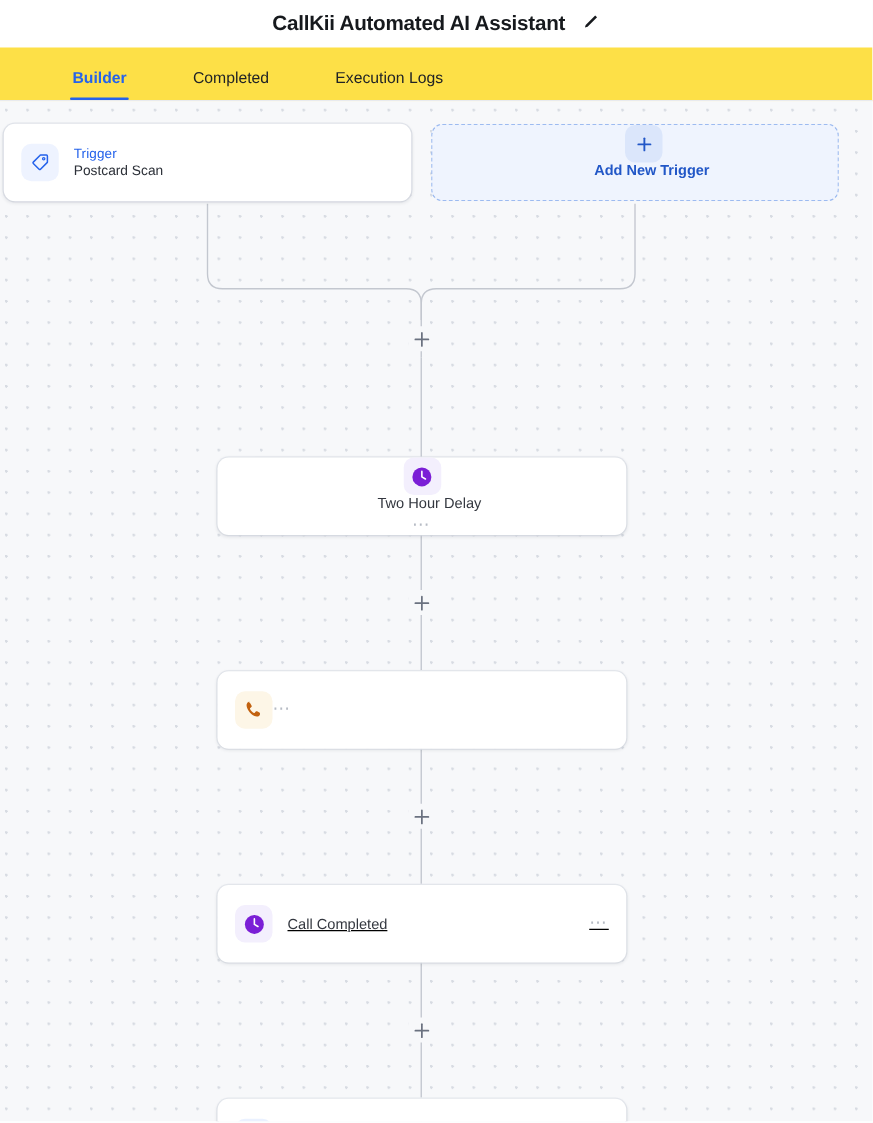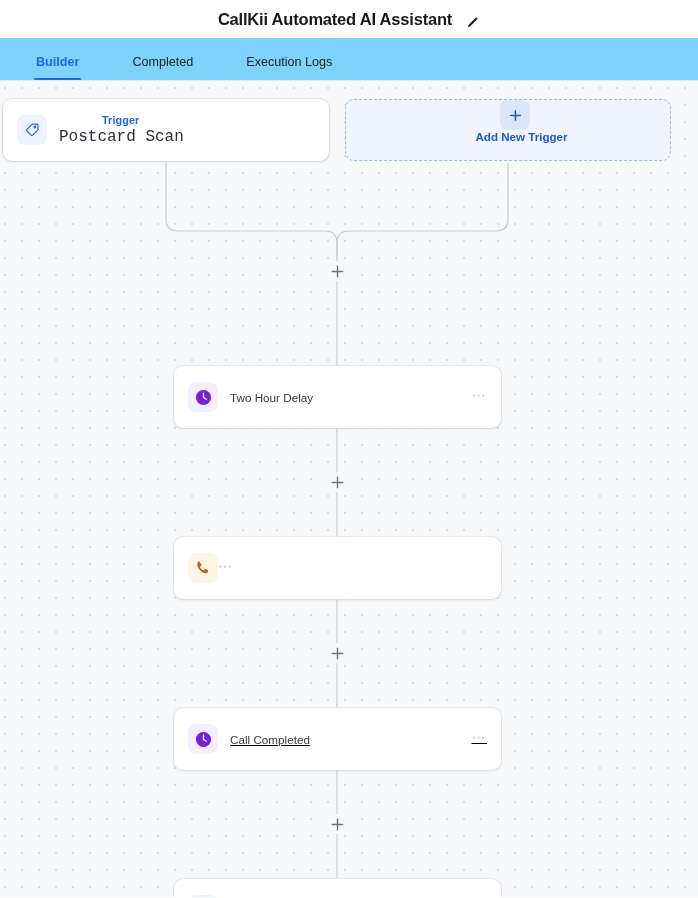--- a/index.html
+++ b/index.html
@@ -11,35 +11,35 @@
   }
   #app { position: relative; width: 698px; height: 898px; overflow: hidden; }
 
   
   .header {
     position: relative;
     height: 38px;
     background: #ffffff;
     display: flex; align-items: center; justify-content: center;
   }
-  .title-wrap { display: flex; align-items: flex-end; gap: 14px; }
+  .title-wrap { display: flex; align-items: flex-start; gap: 14px; }
   .page-title {
     font-size: 16.5px; font-weight: 700; color: #16191d;
     letter-spacing: -0.2px;
   }
   .edit-pencil { width: 14px; height: 14px; display: block; cursor: pointer; }
 
   
   .tabbar {
     position: relative;
     height: 43px;
-    background: #7dd3fc;
+    background: #fde047;
     border-bottom: 1px solid #e8eaee;
     display: flex; align-items: flex-end;
-    padding-left: 36px;
+    padding-left: 58px;
     gap: 0;
   }
   .tab {
     font-size: 12.6px;
     color: #202326;
     padding: 0 0 11px 0;
     margin-right: 53px;
     cursor: pointer;
     position: relative;
     white-space: nowrap;
@@ -79,22 +79,22 @@
     padding-left: 14px;
     cursor: pointer;
   }
   .tag-badge {
     width: 30px; height: 30px; border-radius: 8px;
     background: #eef3ff;
     display: flex; align-items: center; justify-content: center;
     flex: 0 0 auto;
   }
   .trigger-text { margin-left: 12px; display: flex; flex-direction: column; gap: 2px; }
-  .trigger-label { font-size: 10.8px; font-weight: 700; color: #2563eb; letter-spacing: 0.1px; margin-left: 43px; }
-  .trigger-value { font-size: 16px; color: #2c3038; font-family: Liberation Mono, monospace; }
+  .trigger-label { font-size: 10.8px; font-weight: 400; color: #2563eb; letter-spacing: 0.1px; }
+  .trigger-value { font-size: 11px; color: #2c3038; }
 
   .add-trigger-card {
     position: absolute;
     top: 0; left: 345px;
     width: 326px; height: 62px;
     background: #eff4fe;
     border: 1.3px dashed #9dbbf0;
     border-radius: 9px;
     display: flex; align-items: center;
     padding-left: 14px;
@@ -219,21 +219,21 @@
       </div>
     </div>
 
     <div class="plus-node" style="left:337px; top:190px;">
       <svg width="13" height="13" viewBox="0 0 14 14" stroke="#6b7280" stroke-width="1.5" stroke-linecap="round">
         <line x1="7" y1="1.4" x2="7" y2="12.6"></line>
           <line x1="1.4" y1="7" x2="12.6" y2="7"></line>
       </svg>
     </div>
 
-    <div class="node" style="top:285px;">
+    <div class="node" style="top:285px;flex-direction:column;">
       <span class="node-badge badge-purple">
         <svg width="19" height="19" viewBox="0 0 20 20">
           <circle cx="10" cy="10" r="8" fill="#7b1fd6"></circle>
           <path d="M10 5.4 V10 L13 11.8" stroke="#ffffff" stroke-width="1.35" fill="none" stroke-linecap="round"></path>
         </svg>
       </span>
       <span class="node-label">Two Hour Delay</span>
       <span class="node-menu">⋯</span>
     </div>
 

